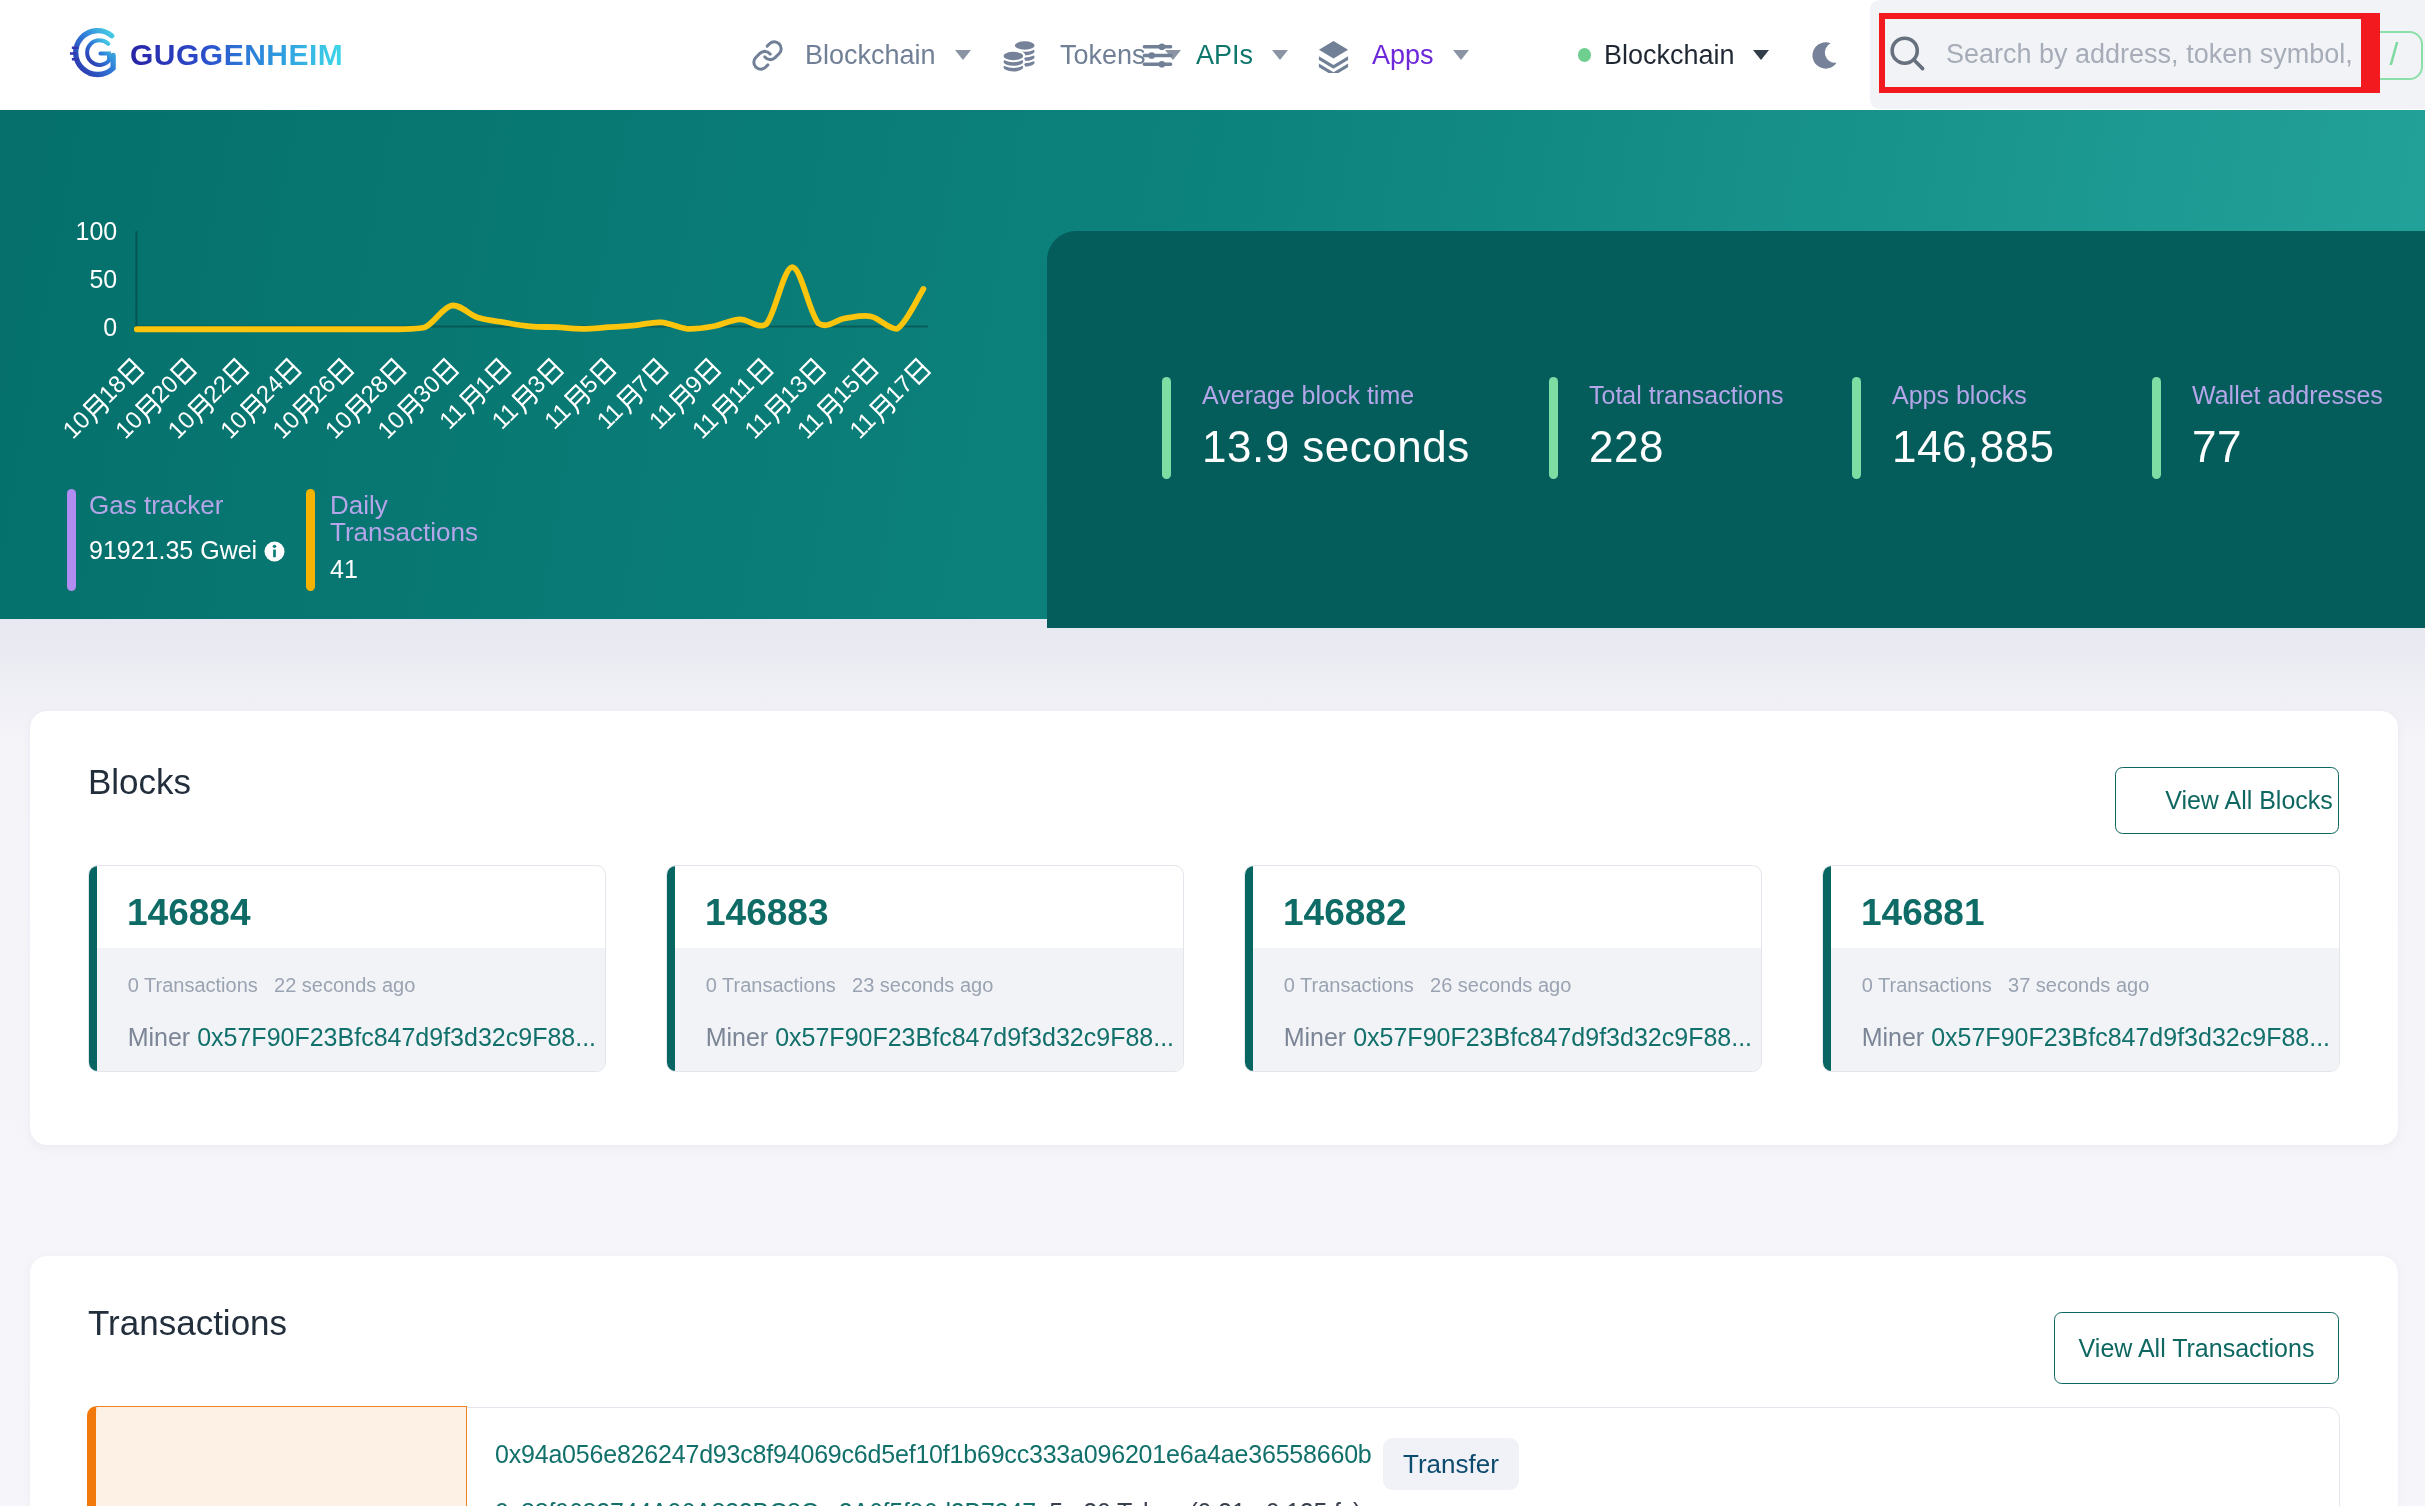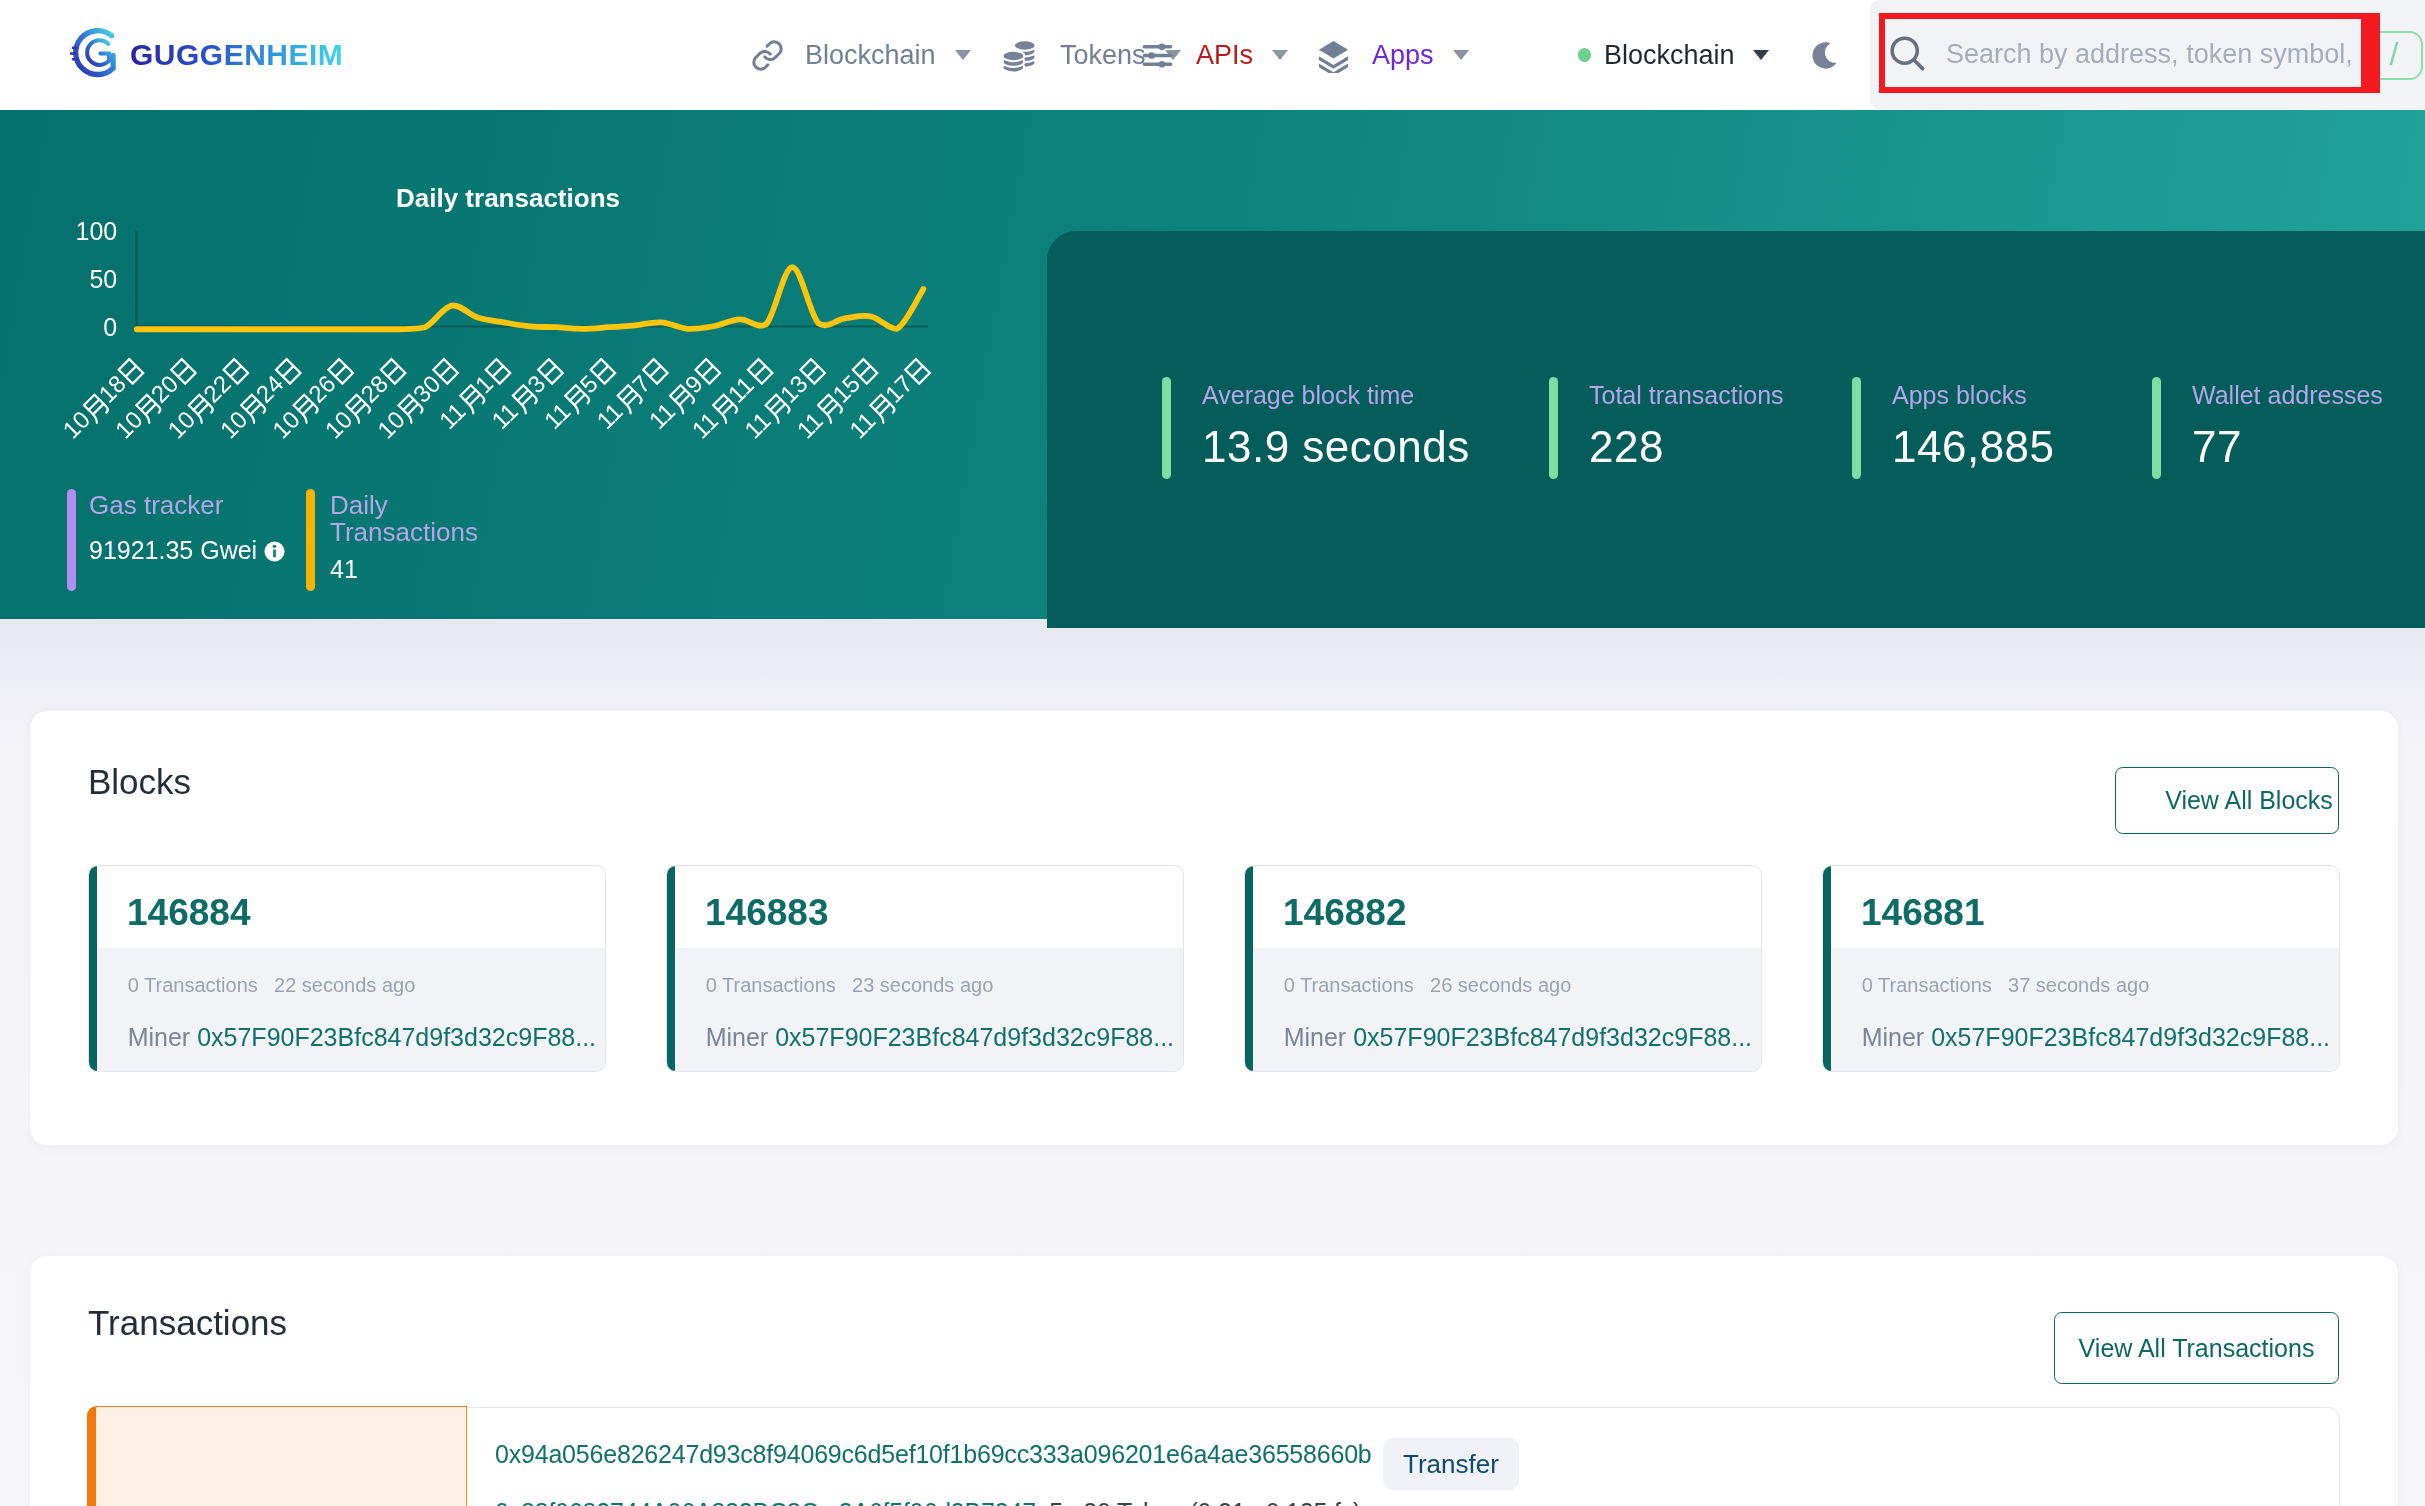--- a/index.html
+++ b/index.html
@@ -80,21 +80,20 @@
           <div class="lb">Apps blocks</div>
           <div class="vl">146,885</div>
         </div>
 <div class="stat" style="width:327px">
           <div class="bar"></div>
           <div class="lb">Wallet addresses</div>
           <div class="vl">77</div>
         </div>
 </div>
     </div>
-<div id="herotitle">Daily transactions</div>
 <svg class="abs" style="left:0;top:0" width="1018" height="509" viewBox="0 0 1060 530">
 <defs>
 <g id="yue" fill="none" stroke="#fff" stroke-width="2.3" stroke-linecap="round">
           <path d="M6,3 H21.5 V20 C21.5,23.5 20,25 17,25"></path>
           <path d="M6,3 V16 C6,20.5 5,23 2.5,25.5"></path>
           <path d="M6,10 H21.5 M6,16.5 H21.5"></path>
         </g>
 <g id="ri" fill="none" stroke="#fff" stroke-width="2.3" stroke-linecap="round">
           <rect x="5" y="2.5" width="15.5" height="20.5"></rect>
           <path d="M5,12.7 H20.5"></path>
@@ -256,21 +255,21 @@
           <ellipse cx="25" cy="16" rx="11.5" ry="5.5"></ellipse>
           <ellipse cx="25" cy="10" rx="11.5" ry="5.5"></ellipse>
           <ellipse cx="13" cy="33" rx="11.5" ry="5.5"></ellipse>
           <ellipse cx="13" cy="27" rx="11.5" ry="5.5"></ellipse>
           <ellipse cx="13" cy="21" rx="11.5" ry="5.5"></ellipse>
         </g>
       </svg>
       <span style="margin:0 19px 0 21px;">Tokens</span>
       <span class="caret"></span>
     </div>
-<div class="navitem" style="left:1140px;color:#b91c1c">
+<div class="navitem" style="left:1140px;color:#0f766e">
       <svg width="35" height="35" viewBox="0 0 24 24" fill="none" stroke="#718096" stroke-width="2.4" stroke-linecap="round">
         <path d="M3 6h18 M3 12h18 M3 18h18"></path>
         <circle cx="15" cy="6" r="2.3" fill="#718096" stroke="none"></circle>
         <circle cx="8" cy="12" r="2.3" fill="#718096" stroke="none"></circle>
         <circle cx="15" cy="18" r="2.3" fill="#718096" stroke="none"></circle>
       </svg>
       <span style="margin:0 19px 0 21px;">APIs</span>
       <span class="caret"></span>
     </div>
 <div class="navitem" style="left:1316px;color:#6d28d9">

